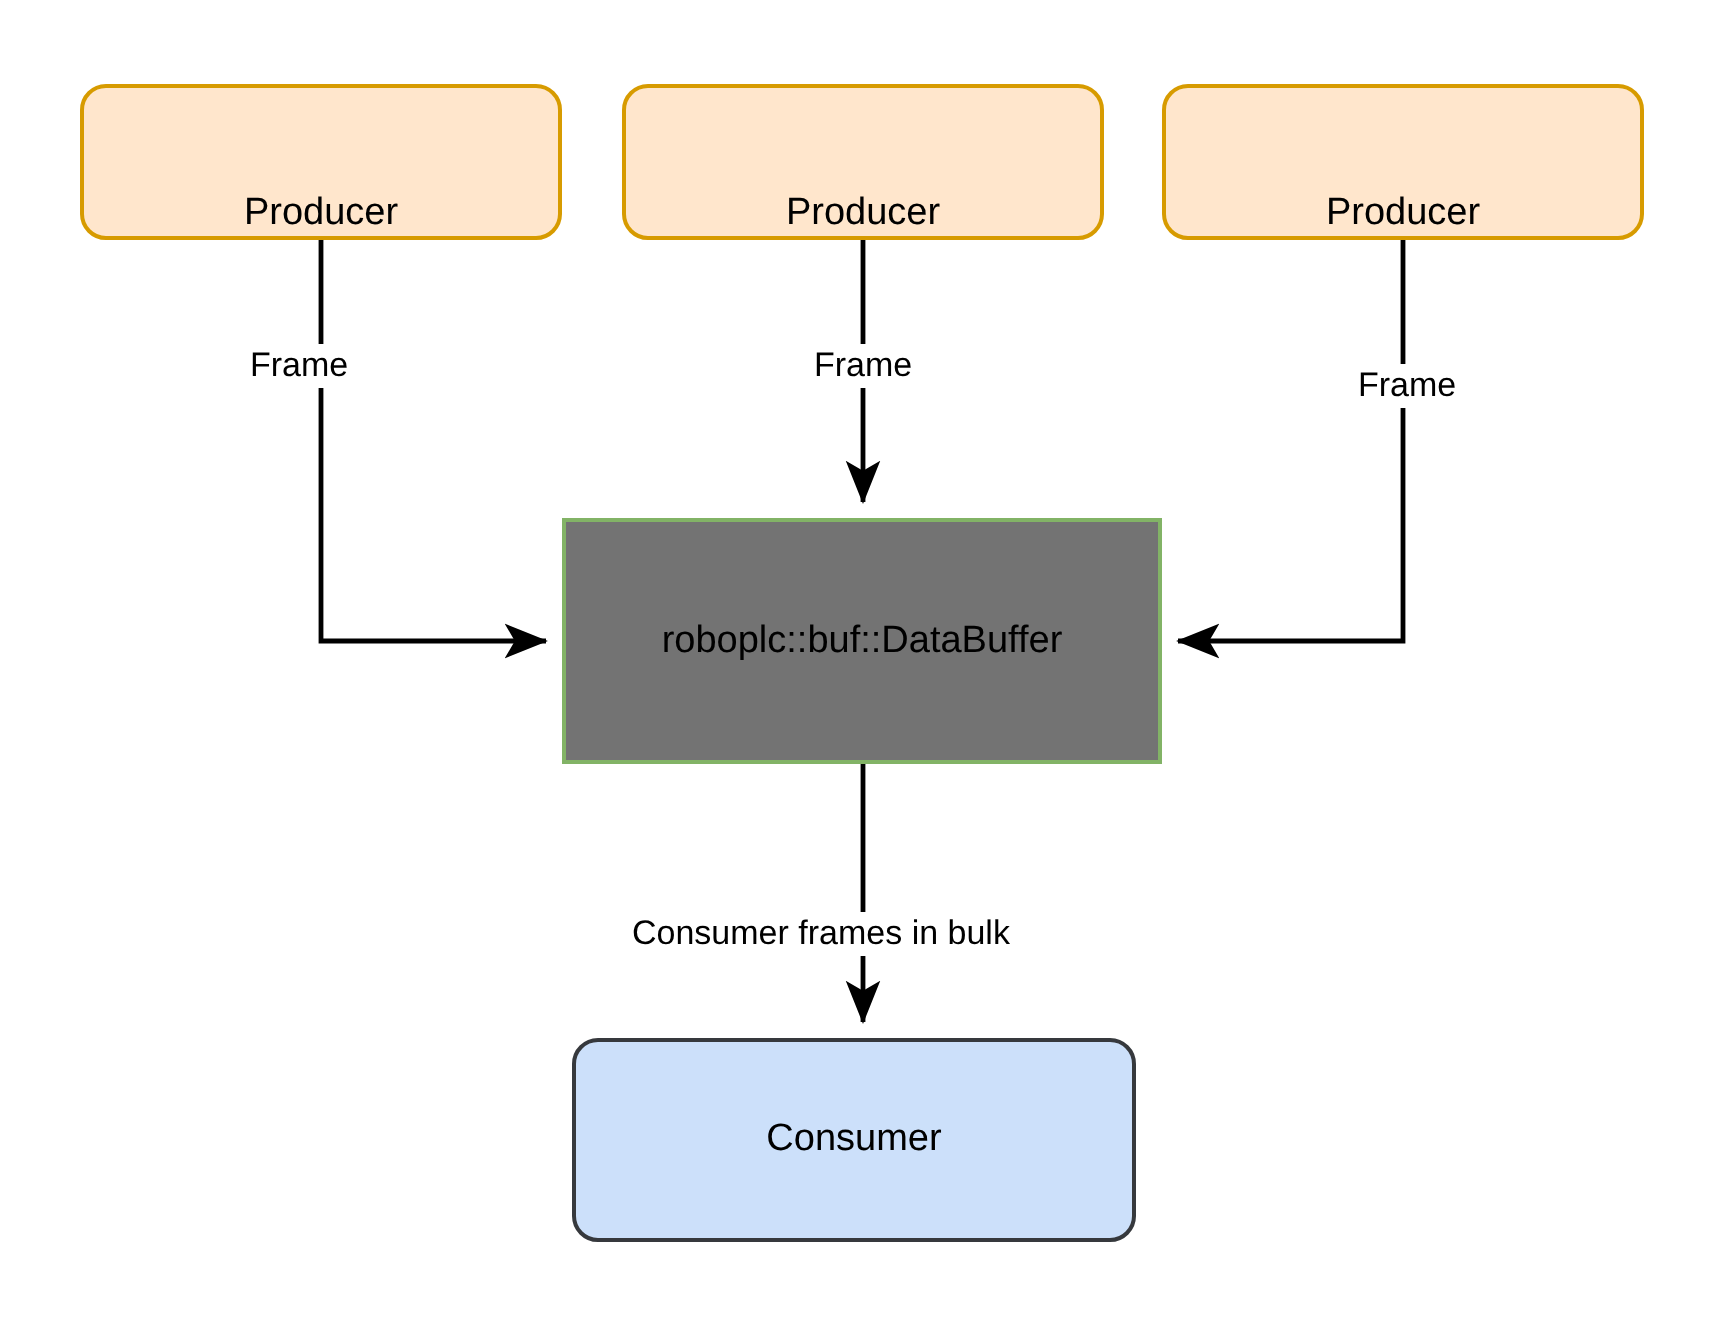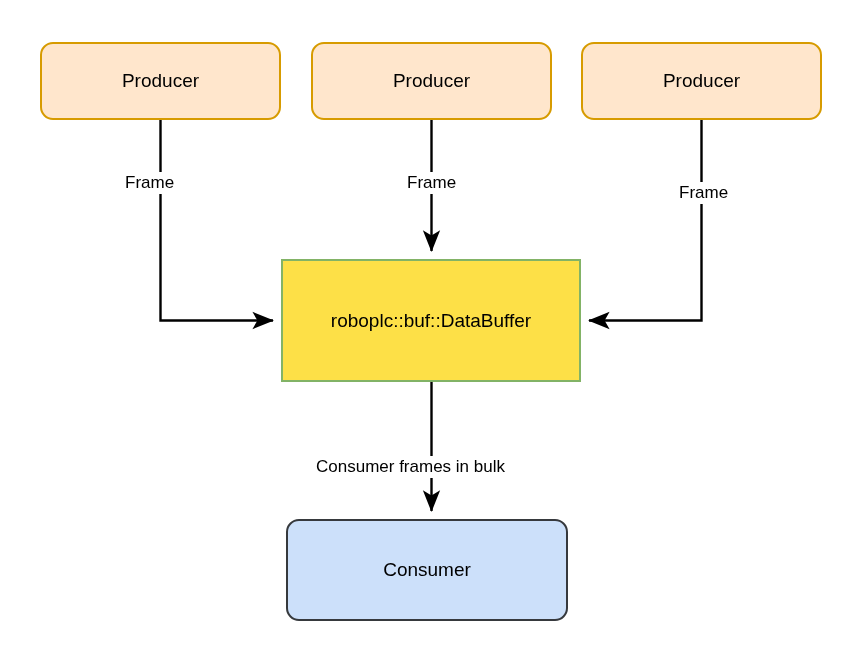--- a/index.html
+++ b/index.html
@@ -38,23 +38,24 @@
   .node-label {
     font-size: 19px;
     line-height: 1.15;
     color: #000000;
     white-space: nowrap;
   }
   .node-producer {
     background: #ffe6cc;
     border: 2px solid #d79b00;
     border-radius: 13px;
+    align-items: flex-end;
   }
   .node-buffer {
-    background: #fde047;
+    background: #737373;
     border: 2px solid #82b366;
     border-radius: 0;
     align-items: center;
   }
   .node-consumer {
     background: #cce0fa;
     border: 2px solid #36393d;
     border-radius: 13px;
   }
   .edge-label {

